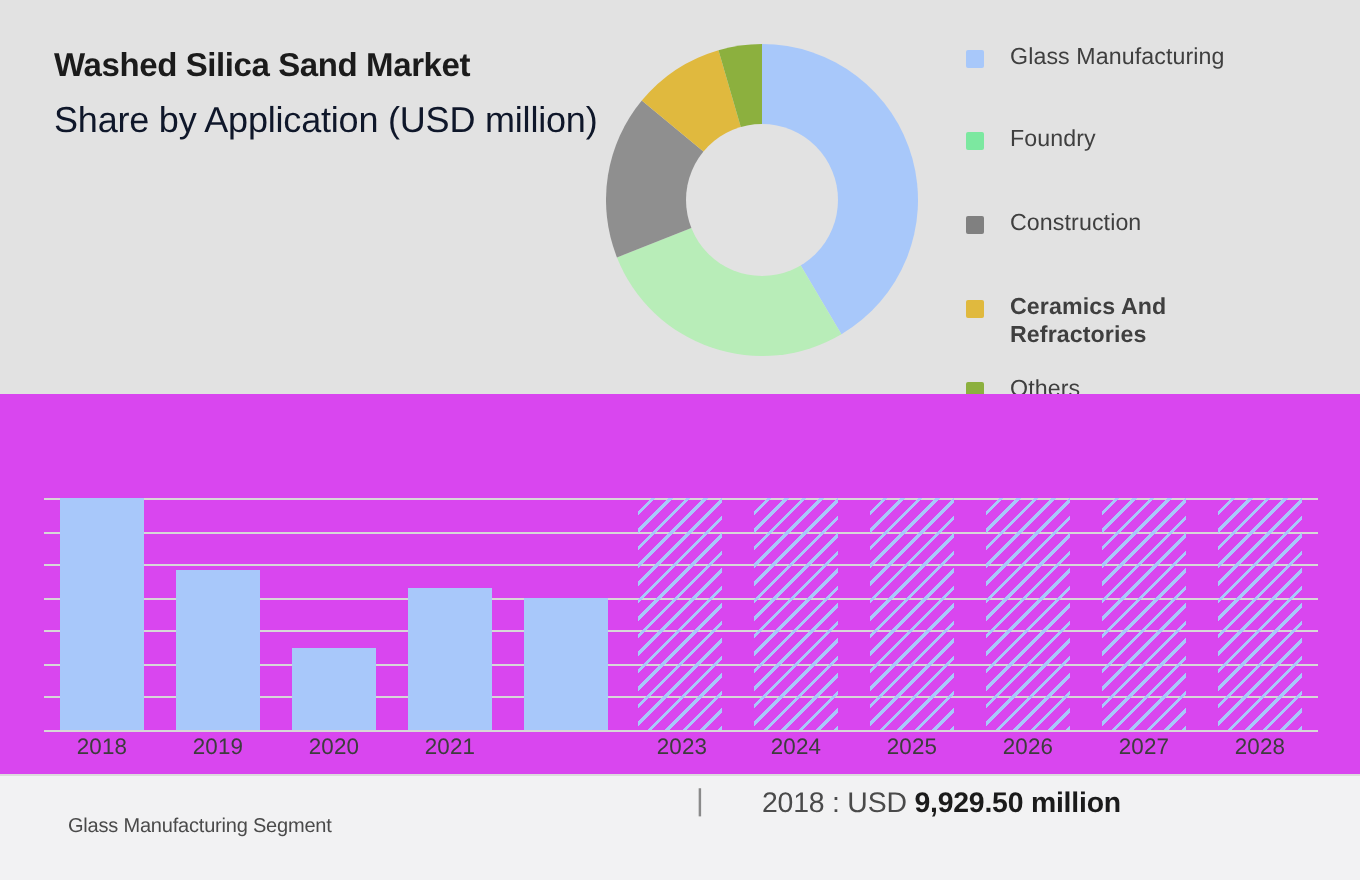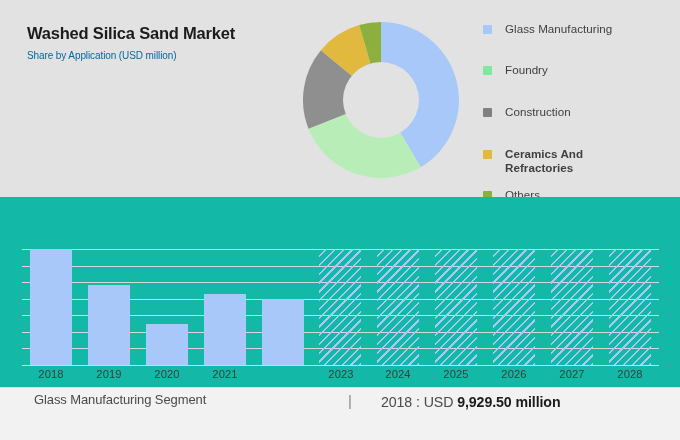--- a/index.html
+++ b/index.html
@@ -15,21 +15,21 @@
     position:absolute;left:0;top:0;width:680px;height:197px;
     background:#e2e2e2;
   }
   .title{
     position:absolute;left:27px;top:24px;
     font-size:16.5px;font-weight:bold;color:#1b1b1b;
     letter-spacing:-0.2px;white-space:nowrap;
   }
   .subtitle{
     position:absolute;left:27px;top:50px;
-    font-size:10px;font-weight:normal;color:#0369a1;
+    font-size:18px;font-weight:normal;color:#0f172a;
     letter-spacing:-0.1px;white-space:nowrap;
   }
 
   
   .donut-wrap{position:absolute;left:303px;top:22px;width:156px;height:156px;}
   .donut-svg{display:block;}
 
   
   .legend{position:absolute;left:471px;top:10px;width:205px;}
   .legend-item{
@@ -39,21 +39,21 @@
     width:9px;height:9px;flex:0 0 9px;margin-top:3px;margin-right:13px;border-radius:1px;
   }
   .legend-label{
     font-size:11.6px;color:#3f3f3f;line-height:13.5px;
     letter-spacing:0.05px;white-space:pre-line;
   }
 
   
   .bar-panel{
     position:absolute;left:0;top:197px;width:680px;height:190px;
-    background:#14b8a6;
+    background:#d946ef;
   }
   .plot{
     position:absolute;left:22px;top:52px;width:637px;height:117px;
   }
   .gridline{
     position:absolute;left:0;width:100%;height:1px;background:#d7d7d7;
   }
   .baseline{
     position:absolute;left:0;bottom:0;width:100%;height:1px;background:#bdbdbd;
   }
@@ -76,22 +76,22 @@
     position:absolute;top:0;text-align:center;
     font-size:11.2px;color:#3d3d3d;letter-spacing:0.1px;
   }
 
   
   .footer{
     position:absolute;left:0;top:387px;width:680px;height:53px;
     background:#f2f2f3;border-top:1px solid #dcdcdc;
   }
   .footer-left{
-    position:absolute;left:34px;top:4px;
-    font-size:13px;color:#4a4a4a;letter-spacing:-0.1px;white-space:nowrap;
+    position:absolute;left:34px;top:20px;
+    font-size:10px;color:#4a4a4a;letter-spacing:-0.1px;white-space:nowrap;
   }
   .footer-sep{
     position:absolute;left:348px;top:4px;
     font-size:15px;color:#8a8a8a;
   }
   .footer-right{
     position:absolute;left:381px;top:6px;
     font-size:14.2px;color:#4a4a4a;letter-spacing:-0.1px;white-space:nowrap;
   }
   .footer-right b{color:#1b1b1b;font-weight:bold;}

